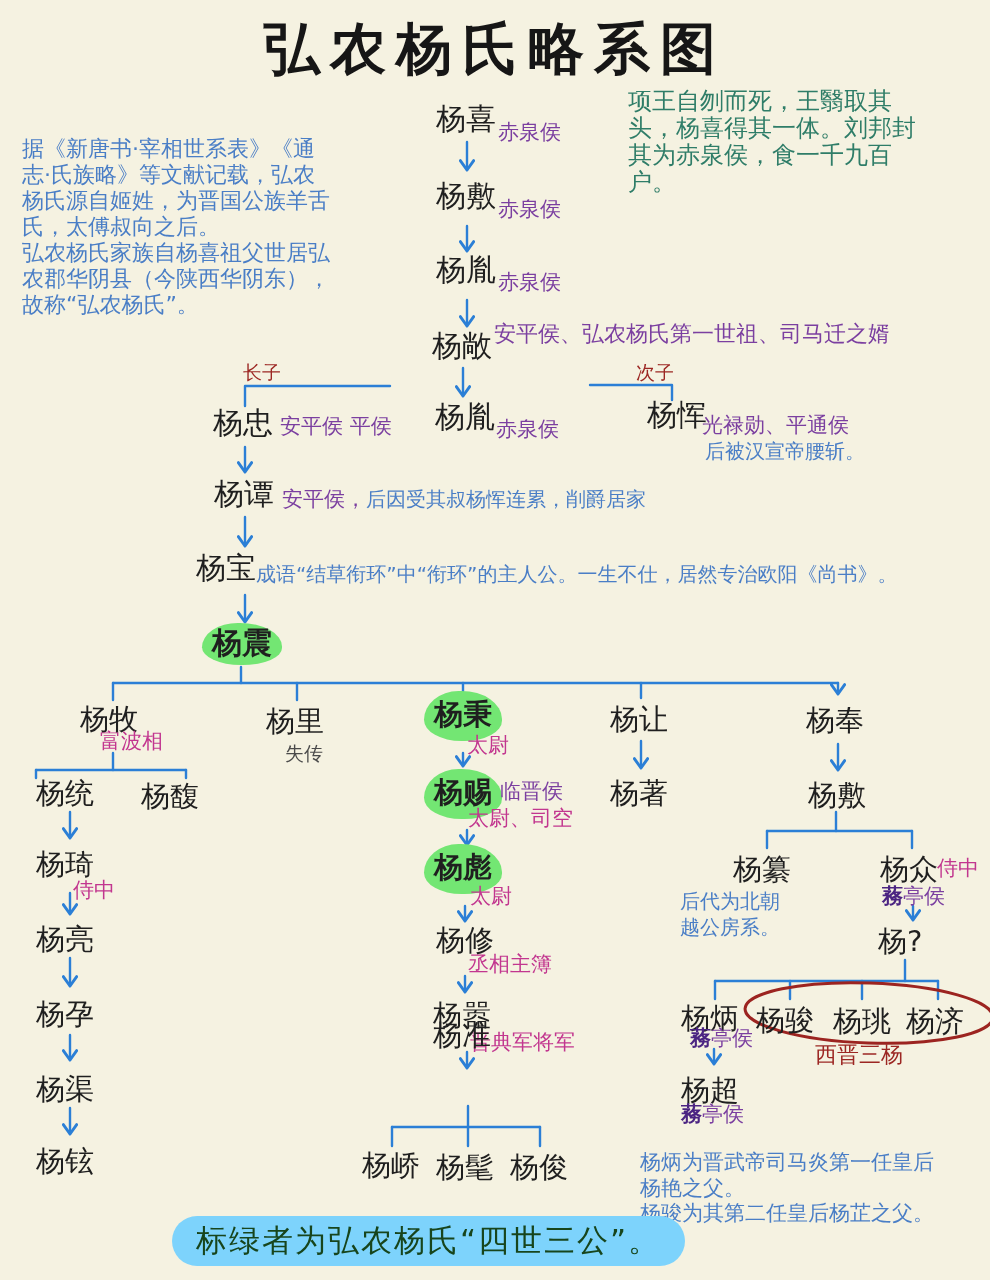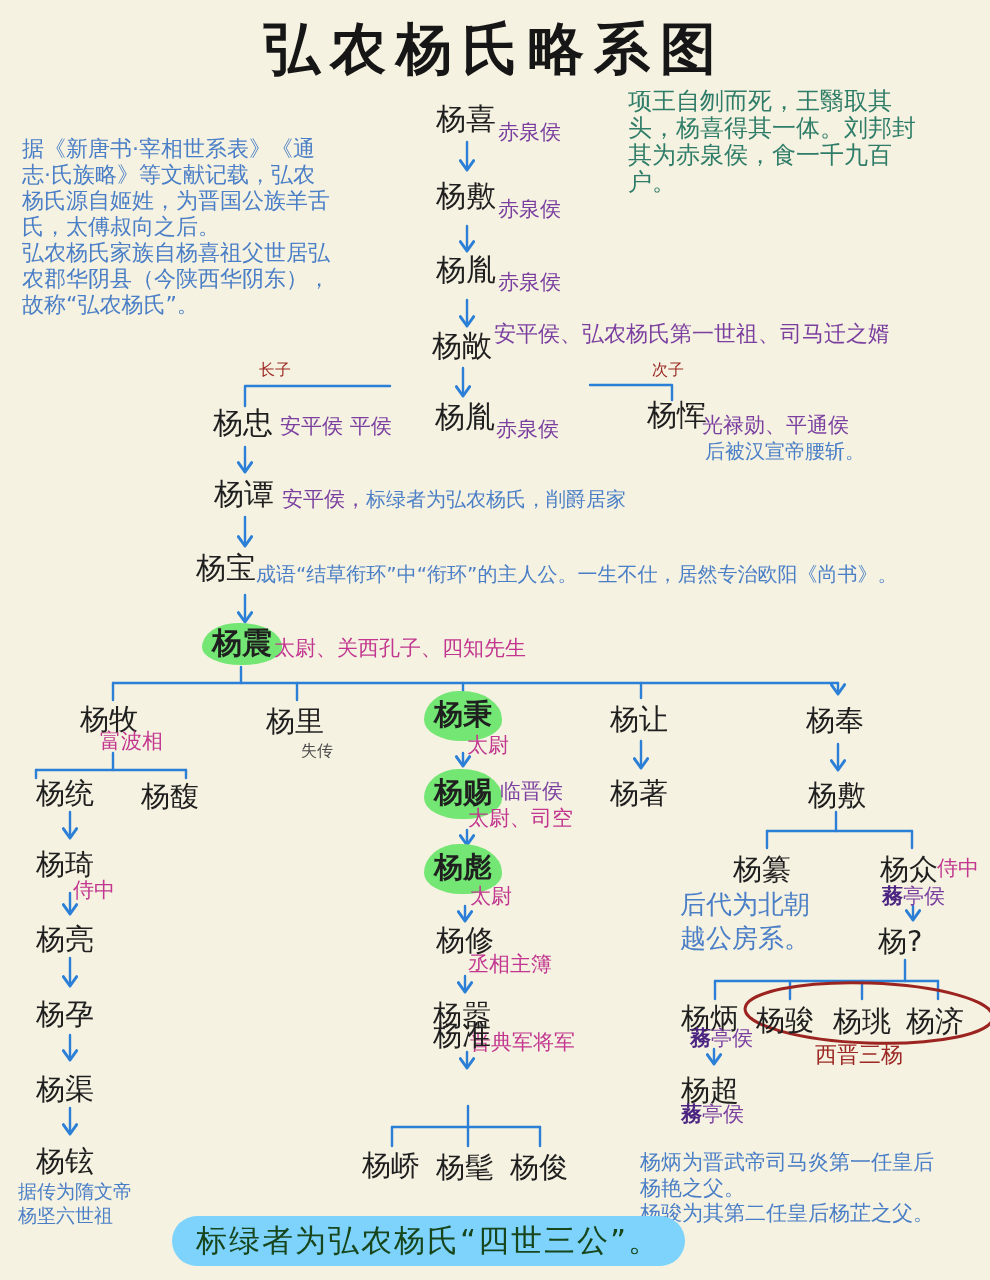--- a/index.html
+++ b/index.html
@@ -18,21 +18,21 @@
   .hl{background:#73e673;border-radius:46% 54% 50% 50% / 60% 58% 42% 44%;padding:4px 10px 6px 10px;font-weight:bold;}
   .ann{font-size:21px;line-height:1.15;}
   .purple{color:#7b3fa0;}
   .magenta{color:#c2368f;}
   .blue{color:#4a7ec6;}
   .teal{color:#2f7d68;}
   .darkred{color:#9c2723;}
   .gray{color:#4a4a4a;}
   .preline{white-space:pre-line;}
   .note{font-size:22px;line-height:1.18;}
-  .small-label{font-size:16px;margin-left:16px;}
+  .small-label{font-size:19px;}
   .maoting::first-letter{color:#4b2482;font-weight:bold;}
   .legend-pill{
     background:#7dd3fc;border-radius:28px;padding:4px 24px;
     font-size:31px;color:#17451c;letter-spacing:2px;
   }
   svg.layer{position:absolute;left:0;top:0;pointer-events:none;}
   .ln{stroke:#2b7fd6;stroke-width:2.4;fill:none;stroke-linecap:round;stroke-linejoin:round;}
   .redln{stroke:#9c2420;stroke-width:3;fill:none;}
 </style>
 </head>
@@ -148,27 +148,26 @@
   <div class="abs darkred small-label" style="left:636px;top:360px">次子</div>
 
   <div class="abs name" style="left:213px;top:407px">杨忠</div>
   <div class="abs ann purple" style="left:280px;top:414px">安平侯 平侯</div>
 
   <div class="abs name" style="left:647px;top:399px">杨恽</div>
   <div class="abs ann purple" style="left:702px;top:413px">光禄勋、平通侯</div>
   <div class="abs ann blue" style="left:705px;top:440px;font-size:20px">后被汉宣帝腰斩。</div>
 
   <div class="abs name" style="left:214px;top:478px">杨谭</div>
-  <div class="abs ann" style="left:282px;top:487px"><span class="purple">安平侯，</span><span class="blue" style="font-size:20px">标绿者为弘农杨氏，削爵居家</span></div>
+  <div class="abs ann" style="left:282px;top:487px"><span class="purple">安平侯，</span><span class="blue" style="font-size:20px">后因受其叔杨恽连累，削爵居家</span></div>
 
   <div class="abs name" style="left:196px;top:552px">杨宝</div>
   <div class="abs ann blue" style="left:256px;top:563px;font-size:20px">成语“结草衔环”中“衔环”的主人公。一生不仕，居然专治欧阳《尚书》。</div>
 
   <div class="abs name hl" style="left:202px;top:623px">杨震</div>
-  <div class="abs ann magenta" style="left:274px;top:636px">太尉、关西孔子、四知先生</div>
 
   <div class="abs name-sm" style="left:80px;top:700px">杨牧</div>
   <div class="abs ann magenta" style="left:100px;top:729px">富波相</div>
 
   <div class="abs name-sm" style="left:266px;top:702px">杨里</div>
   <div class="abs gray small-label" style="left:285px;top:741px">失传</div>
 
   <div class="abs name-sm hl" style="left:424px;top:691px">杨秉</div>
   <div class="abs ann magenta" style="left:467px;top:733px">太尉</div>
 
@@ -178,22 +177,20 @@
   <div class="abs name-sm" style="left:36px;top:774px">杨统</div>
   <div class="abs name-sm" style="left:141px;top:777px">杨馥</div>
 
   <div class="abs name-sm" style="left:36px;top:845px">杨琦</div>
   <div class="abs ann magenta" style="left:73px;top:878px">侍中</div>
 
   <div class="abs name-sm" style="left:36px;top:920px">杨亮</div>
   <div class="abs name-sm" style="left:36px;top:995px">杨孕</div>
   <div class="abs name-sm" style="left:36px;top:1070px">杨渠</div>
   <div class="abs name-sm" style="left:36px;top:1142px">杨铉</div>
-  <div class="abs blue preline" style="left:18px;top:1180px;font-size:19px;line-height:1.25">据传为隋文帝
-杨坚六世祖</div>
 
   <div class="abs name-sm hl" style="left:424px;top:769px">杨赐</div>
   <div class="abs ann purple" style="left:500px;top:779px">临晋侯</div>
   <div class="abs ann magenta" style="left:468px;top:806px">太尉、司空</div>
 
   <div class="abs name-sm hl" style="left:424px;top:844px">杨彪</div>
   <div class="abs ann magenta" style="left:470px;top:884px">太尉</div>
 
   <div class="abs name-sm" style="left:436px;top:921px">杨修</div>
   <div class="abs ann magenta" style="left:468px;top:952px">丞相主簿</div>
@@ -205,21 +202,21 @@
 
   <div class="abs name-sm" style="left:362px;top:1146px">杨峤</div>
   <div class="abs name-sm" style="left:436px;top:1148px">杨髦</div>
   <div class="abs name-sm" style="left:510px;top:1148px">杨俊</div>
 
   <div class="abs name-sm" style="left:610px;top:774px">杨著</div>
 
   <div class="abs name-sm" style="left:808px;top:776px">杨敷</div>
 
   <div class="abs name-sm" style="left:733px;top:850px">杨纂</div>
-  <div class="abs blue preline" style="left:680px;top:888px;font-size:26px;line-height:1.3">后代为北朝
+  <div class="abs blue preline" style="left:680px;top:888px;font-size:20px;line-height:1.3">后代为北朝
 越公房系。</div>
 
   <div class="abs name-sm" style="left:880px;top:850px">杨众</div>
   <div class="abs ann magenta" style="left:937px;top:856px">侍中</div>
   <div class="abs ann purple maoting" style="left:882px;top:884px">蓩亭侯</div>
 
   <div class="abs name-sm" style="left:878px;top:922px">杨?</div>
 
   <div class="abs name-sm" style="left:681px;top:999px">杨炳</div>
   <div class="abs ann purple maoting" style="left:690px;top:1026px">蓩亭侯</div>

